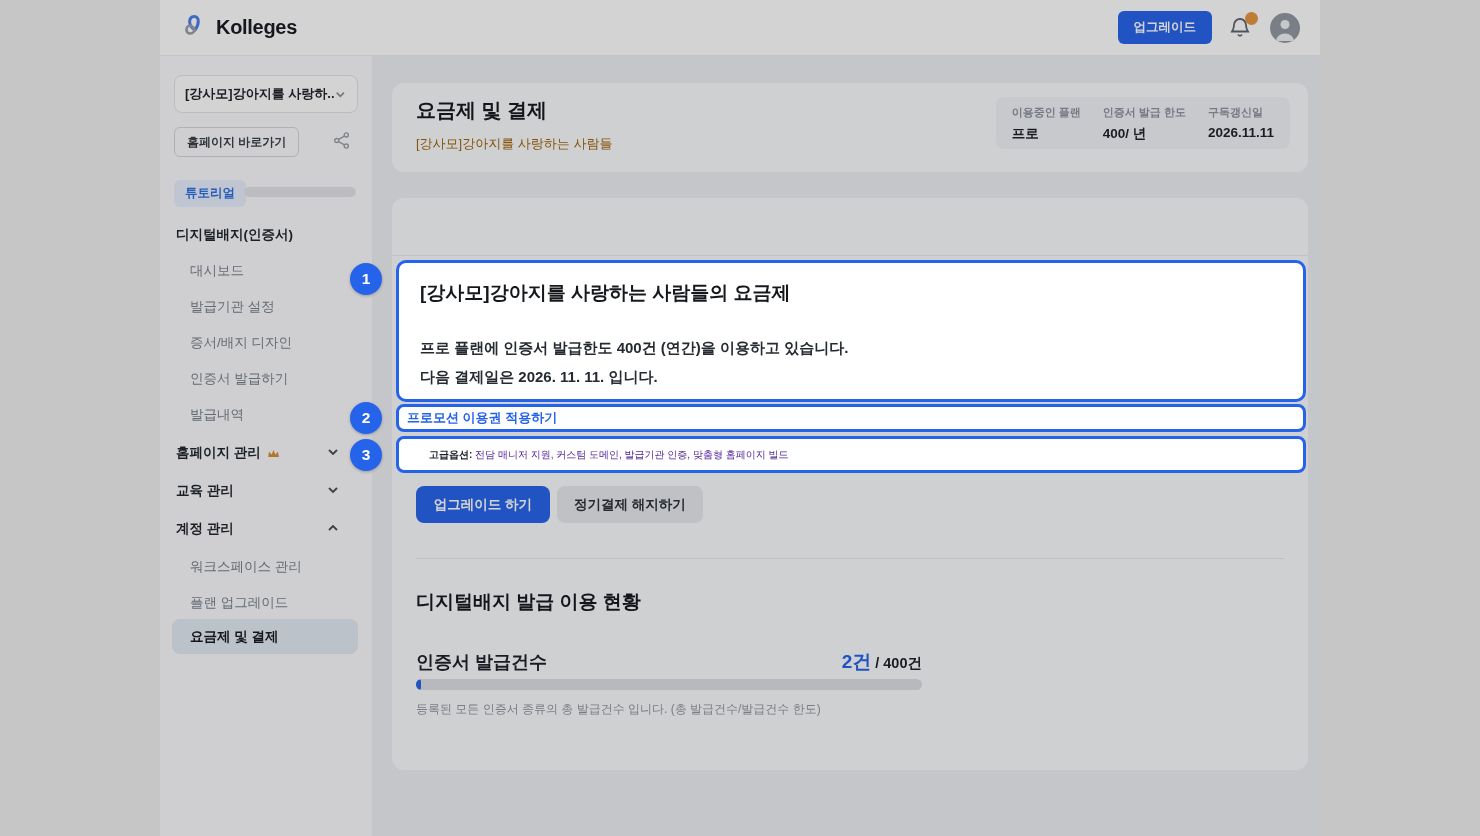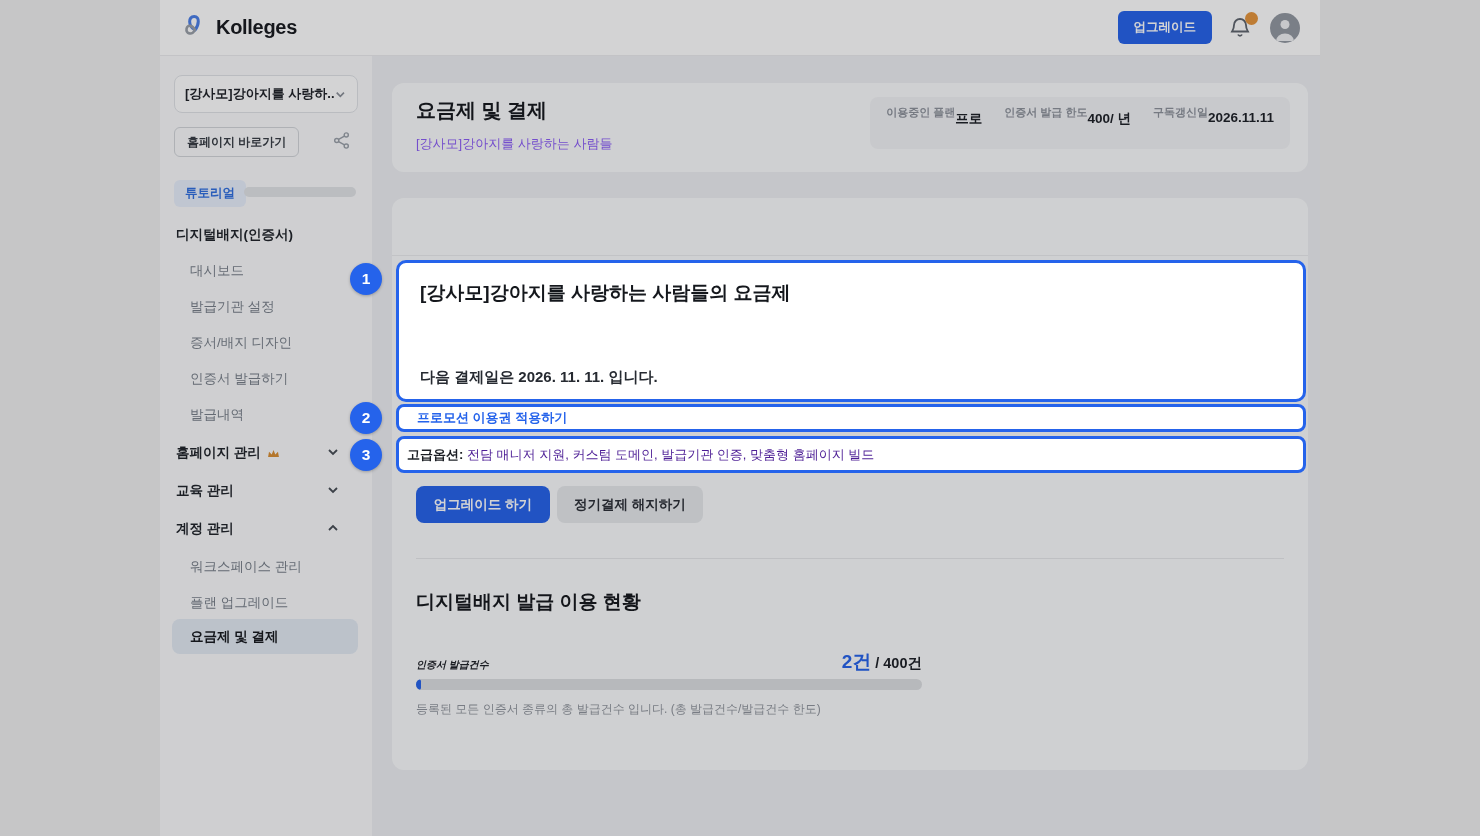--- a/index.html
+++ b/index.html
@@ -45,54 +45,54 @@
     display:flex;align-items:center;gap:6px;cursor:pointer;}
   .side-group .chev{position:absolute;right:16px;color:#474c54;}
   .active-pill{position:absolute;left:12px;top:563px;width:186px;height:35px;background:#e3eaf3;
     border-radius:8px;display:flex;align-items:center;padding-left:18px;
     font-size:13.5px;font-weight:800;color:#15181d;cursor:pointer;}
 
   
   .main{position:absolute;left:212px;top:56px;width:948px;height:780px;background:#eef0f3;}
   .header-card{position:absolute;left:20px;top:27px;width:916px;height:89px;background:#fbfcfd;border-radius:12px;}
   .page-title{position:absolute;left:24px;top:14px;font-size:20px;font-weight:800;color:#15181d;}
-  .page-subtitle{position:absolute;left:24px;top:52px;font-size:13px;font-weight:500;color:#8b5cf6;}
+  .page-subtitle{position:absolute;left:24px;top:52px;font-size:13px;font-weight:500;color:#a16207;}
   .plan-summary{position:absolute;right:18px;top:14px;height:52px;background:#f2f3f6;border-radius:8px;
     display:flex;gap:22px;padding:8px 16px;}
-  .stat{display:flex;}
+  .stat{display:flex;flex-direction:column;}
   .stat-label{font-size:11px;font-weight:600;color:#8d929b;white-space:nowrap;}
   .stat-value{font-size:13.5px;font-weight:800;color:#1c1f25;margin-top:5px;white-space:nowrap;}
 
   .main-card{position:absolute;left:20px;top:142px;width:916px;height:572px;background:#fbfcfd;border-radius:12px;}
   .tabs{position:absolute;left:24px;top:26px;display:flex;gap:26px;}
   .tab{font-size:13.5px;font-weight:700;color:#60666e;padding-bottom:10px;cursor:pointer;}
   .tab.active{color:var(--accent);border-bottom:2.5px solid var(--accent);}
   .tabs-hairline{position:absolute;left:0;top:57px;width:916px;height:1px;background:#ebecee;}
 
   .hl-box{position:absolute;left:4px;width:910px;background:#ffffff;border:3px solid var(--highlight-border);z-index:60;}
   .hl-plan{top:62px;height:142px;border-radius:10px;padding-left:44px;}
   .plan-title{position:absolute;left:21px;top:17px;font-size:19px;font-weight:800;color:#14171c;}
   .plan-line1{position:absolute;left:21px;top:76px;font-size:15px;font-weight:600;color:#262a31;}
   .plan-line2{position:absolute;left:21px;top:105px;font-size:15px;font-weight:600;color:#262a31;}
-  .hl-promo{top:206px;height:28px;border-radius:8px;display:flex;align-items:center;padding-left:18px;}
+  .hl-promo{top:206px;height:28px;border-radius:8px;display:flex;align-items:center;padding-left:8px;}
   .promo-link{font-size:13px;font-weight:700;color:var(--accent);cursor:pointer;}
-  .hl-options{top:238px;height:37px;border-radius:8px;display:flex;align-items:center;padding-left:8px;font-size:13px;}
+  .hl-options{top:238px;height:37px;border-radius:8px;display:flex;align-items:center;padding-left:30px;font-size:10px;}
   .opt-label{font-weight:800;color:#1b1e24;}
   .opt-text{font-weight:400;color:#4c1d95;white-space:pre;}
 
   .btn-row{position:absolute;left:24px;top:288px;display:flex;gap:7px;}
   .btn-upgrade{width:134px;height:37px;background:var(--accent);color:#fff;border:none;border-radius:8px;
     font-size:13.5px;font-weight:700;cursor:pointer;}
   .btn-cancel{width:146px;height:37px;background:#e7e9ec;color:#2b2f36;border:none;border-radius:8px;
     font-size:13.5px;font-weight:700;cursor:pointer;}
   .divider{position:absolute;left:24px;top:360px;width:868px;height:1px;background:#e7e8ea;}
 
   .usage-heading{position:absolute;left:24px;top:391px;font-size:19px;font-weight:800;color:#14171c;}
   .usage-row{position:absolute;left:24px;top:451px;width:506px;display:flex;justify-content:space-between;align-items:baseline;}
-  .usage-label{font-size:10px;font-weight:700;color:#1c1f25;font-style:italic;}
+  .usage-label{font-size:18px;font-weight:700;color:#1c1f25;}
   .usage-used{font-size:19px;font-weight:700;color:var(--accent);}
   .usage-sep,.usage-limit{font-size:14.5px;font-weight:800;color:#1c1f25;white-space:pre;}
   .progress-track{position:absolute;left:24px;top:481px;width:506px;height:11px;background:#dddfe2;
     border-radius:6px;overflow:hidden;}
   .progress-fill{height:100%;background:var(--accent);border-radius:6px;width:1%;}
   .usage-caption{position:absolute;left:24px;top:503px;font-size:12px;font-weight:500;color:#90959d;}
 
   
   .dim{position:absolute;left:0;top:0;width:1480px;height:836px;background:rgba(14,17,23,0.185);
     z-index:50;pointer-events:none;}
@@ -214,20 +214,21 @@
           <span class="stat-value">2026.11.11</span>
         </div>
       </div>
     </div>
 
     <div class="main-card">
       <div class="tabs-hairline"></div>
 
       <div class="hl-box hl-plan">
         <div class="plan-title">[강사모]강아지를 사랑하는 사람들의 요금제</div>
+        <div class="plan-line1">프로 플랜에 인증서 발급한도 400건 (연간)을 이용하고 있습니다.</div>
         <div class="plan-line2">다음 결제일은 2026. 11. 11. 입니다.</div>
       </div>
 
       <div class="hl-box hl-promo">
         <span class="promo-link">프로모션 이용권 적용하기</span>
       </div>
 
       <div class="hl-box hl-options">
         <span class="opt-label">고급옵션:</span>
           <span class="opt-text"> 전담 매니저 지원, 커스텀 도메인, 발급기관 인증, 맞춤형 홈페이지 빌드</span>

